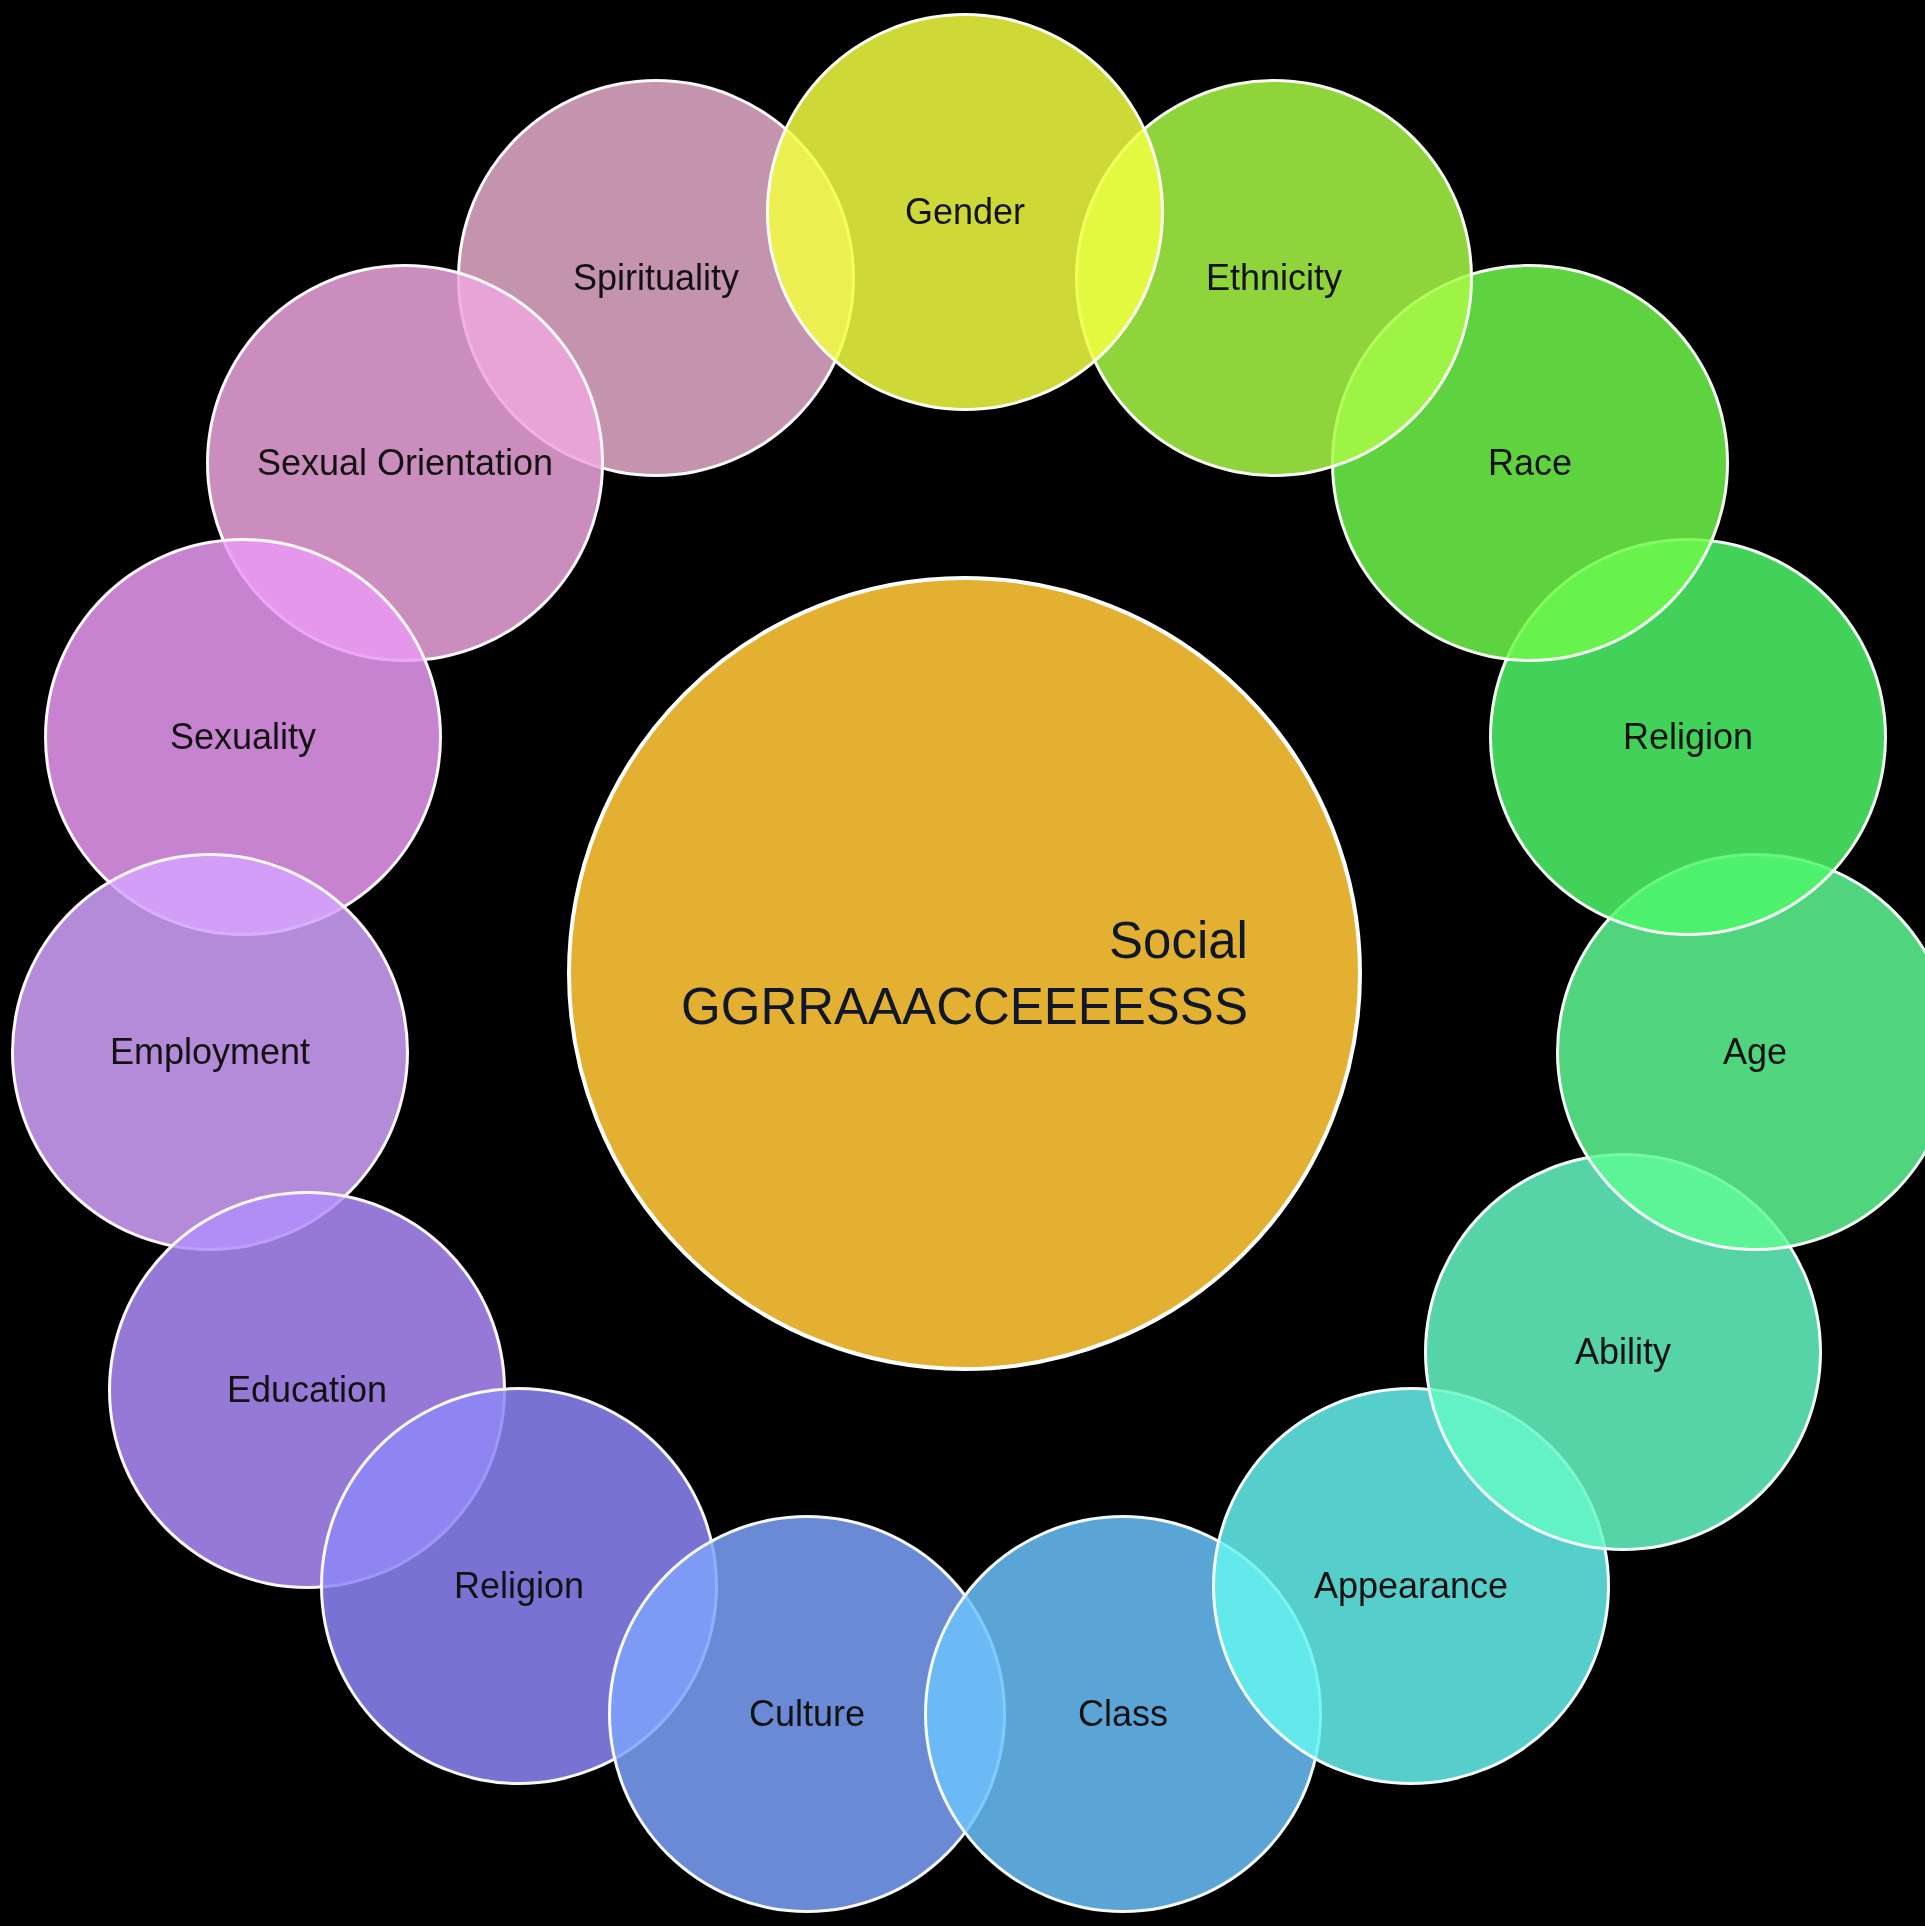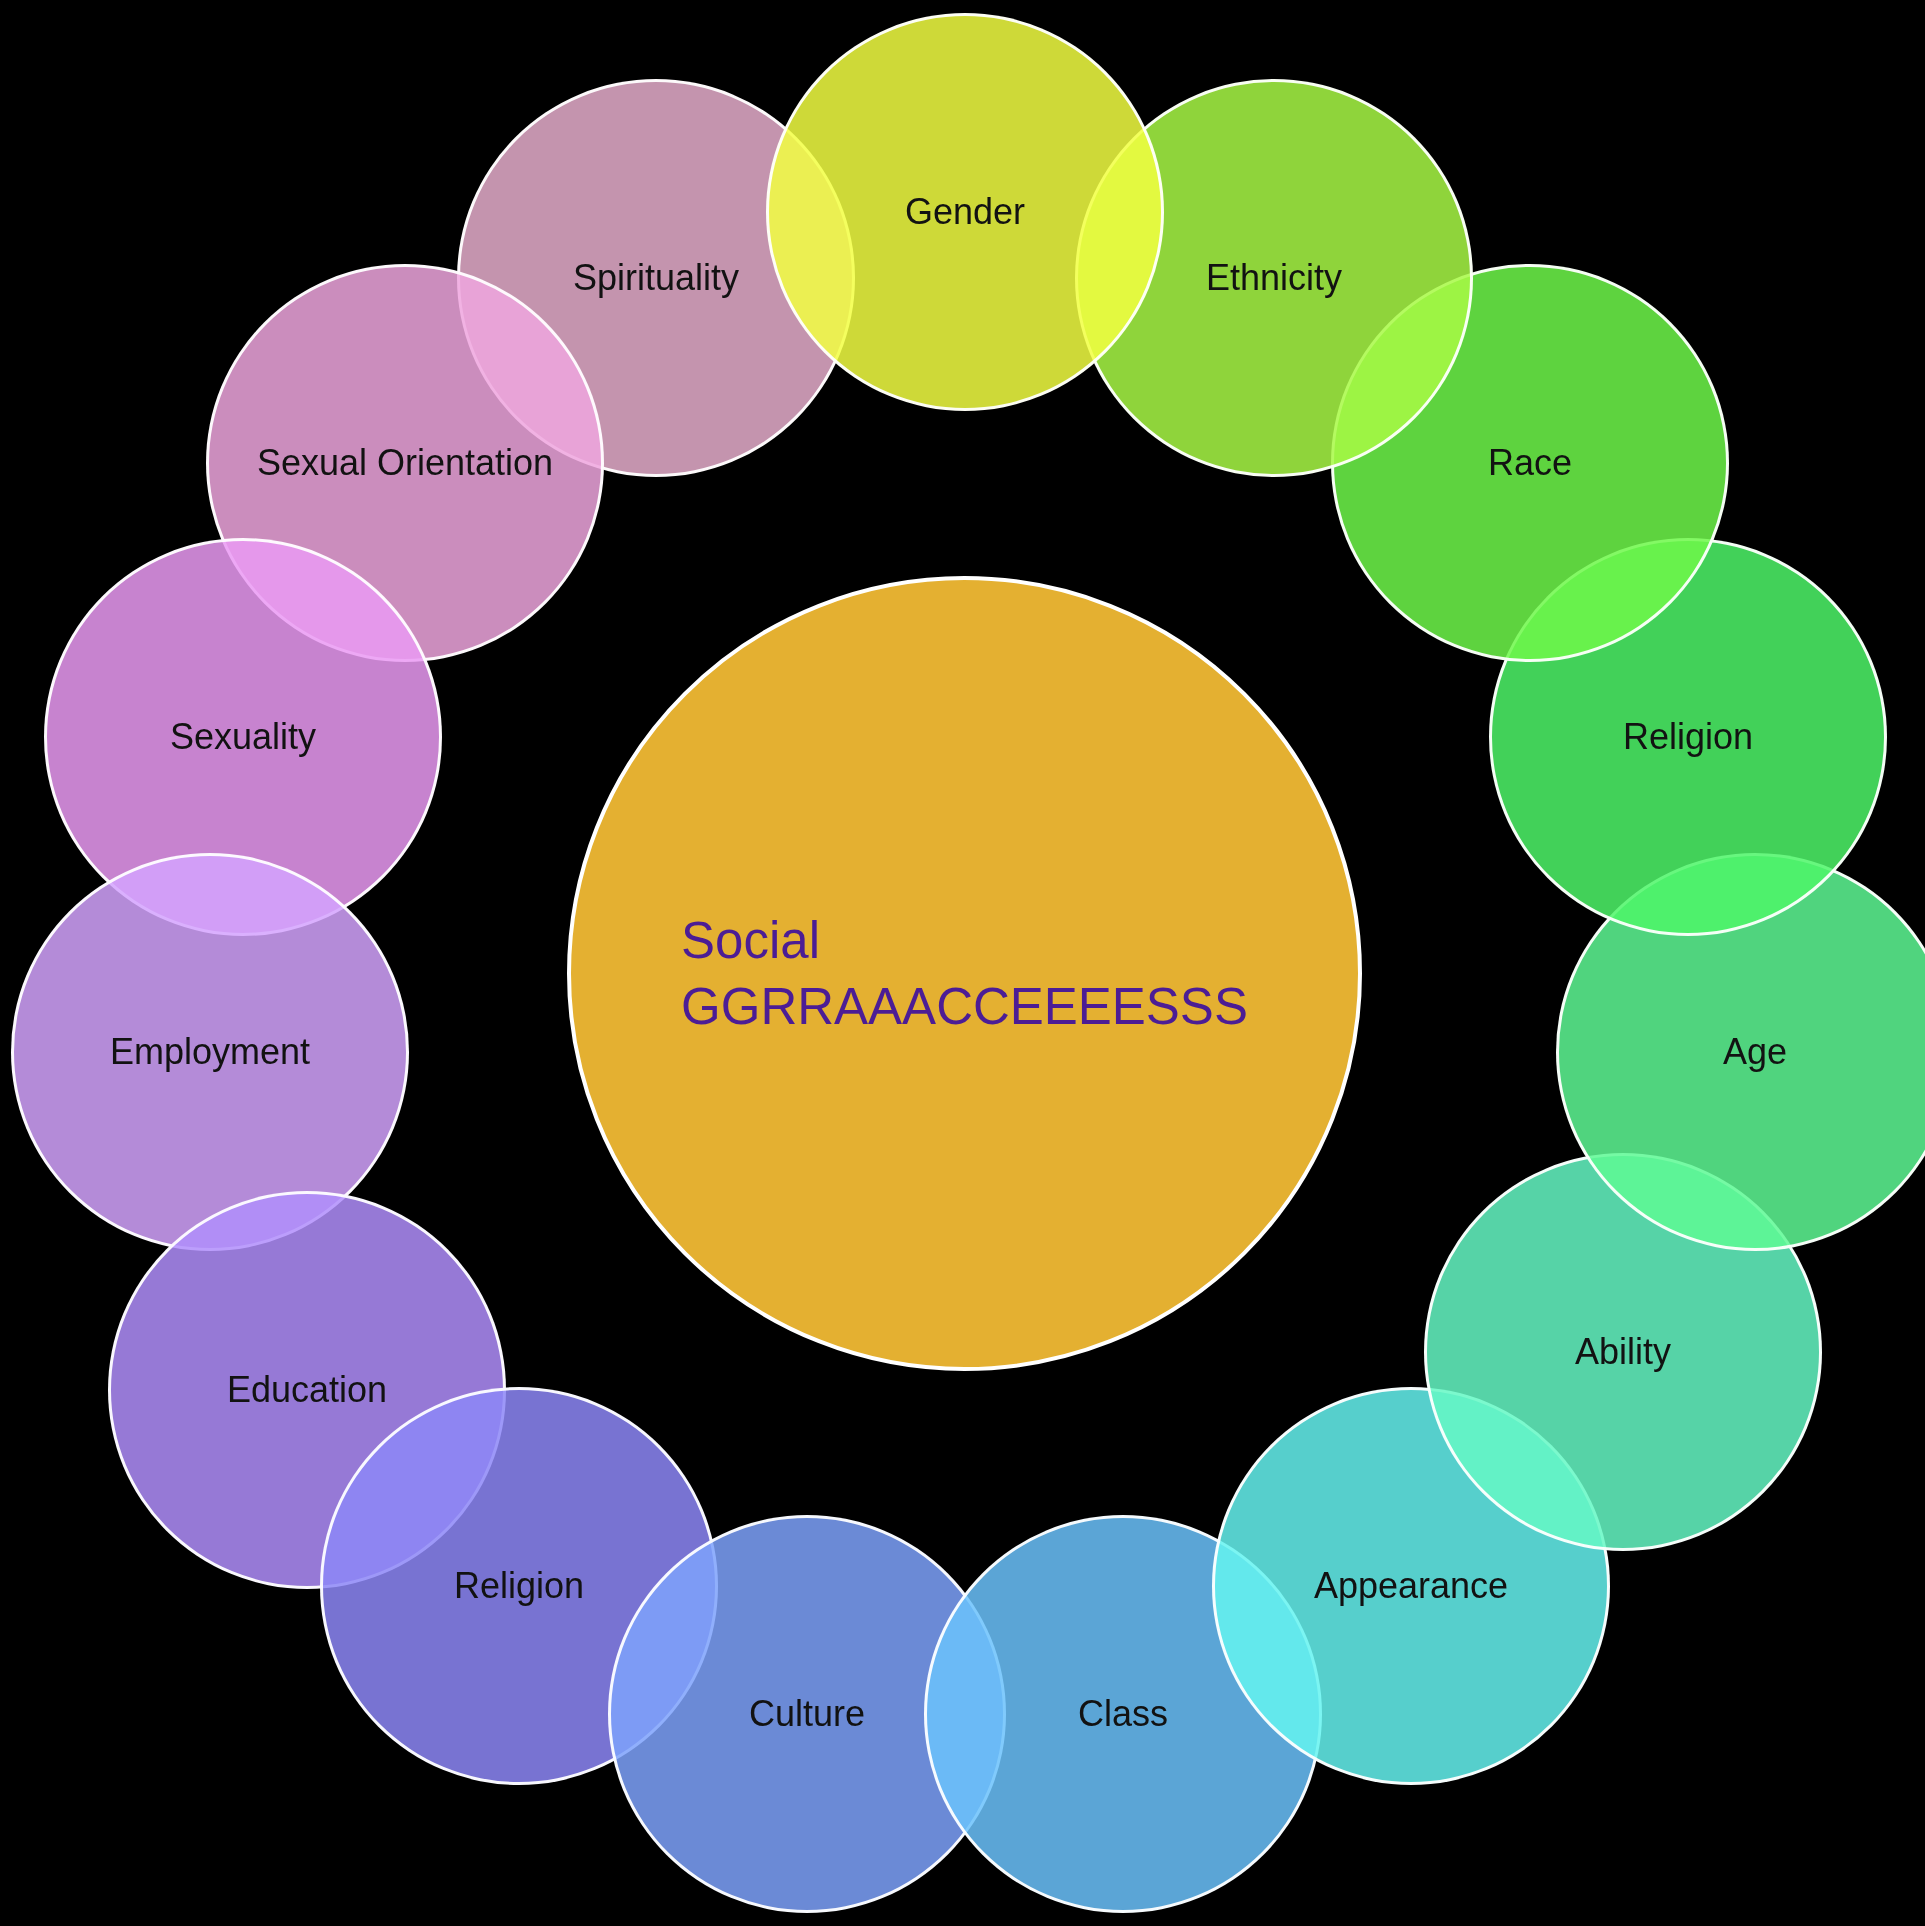--- a/index.html
+++ b/index.html
@@ -40,25 +40,25 @@
     word-wrap: break-word;
   }
   .center-circle {
     left: 567px;
     top: 576px;
     width: 795px;
     height: 795px;
     border: 4.2px solid #ffffff;
   }
   .center-text {
-    color: #4c1d95;
+    color: #0f172a;
     font-size: 51px;
     line-height: 1.28;
     letter-spacing: 0px;
-    text-align: left;
+    text-align: right;
   }
 </style>
 </head>
 <body style="background: rgb(0, 0, 0);">
 
 <div id="canvas" style="background: rgb(0, 0, 0);">
 
   <div class="circle center-circle" id="center-circle" style="background: rgb(228, 176, 49);">
     <div class="center-text">
       <div>Social</div>

